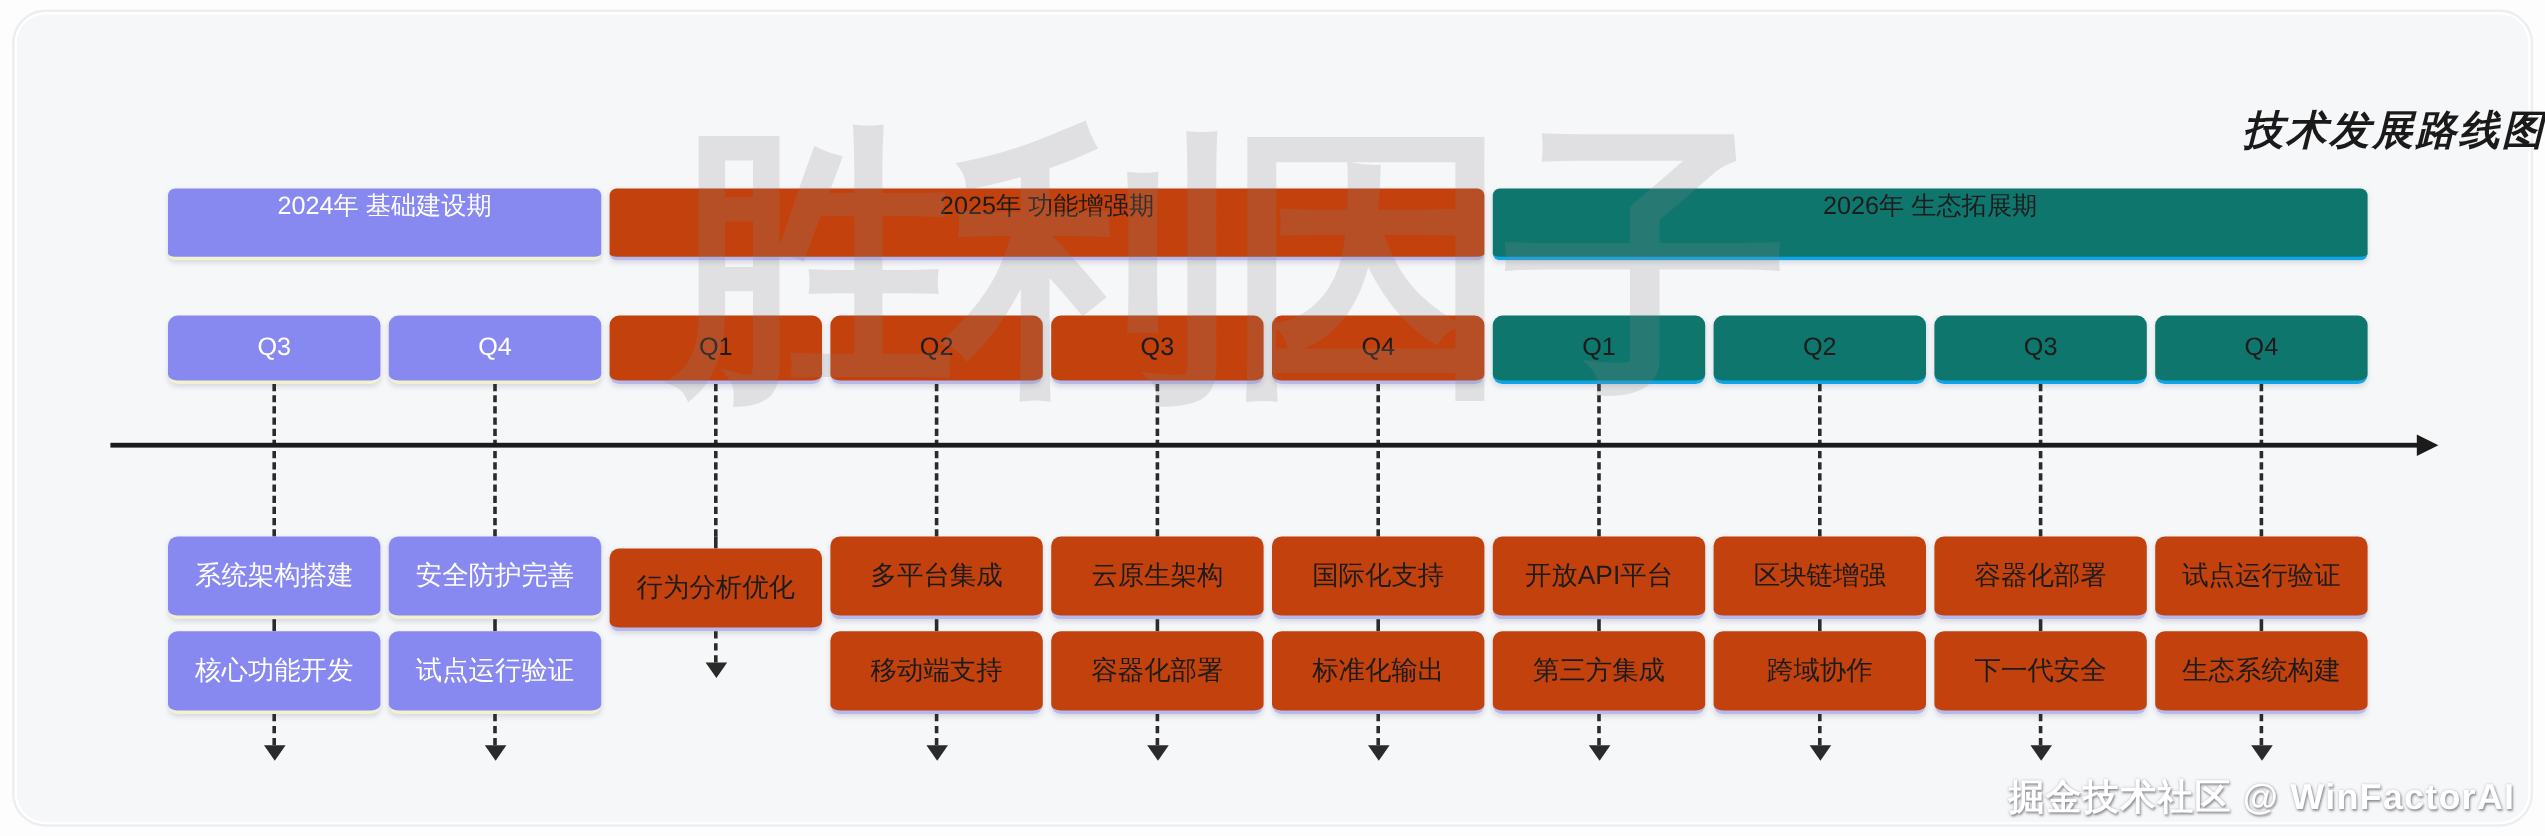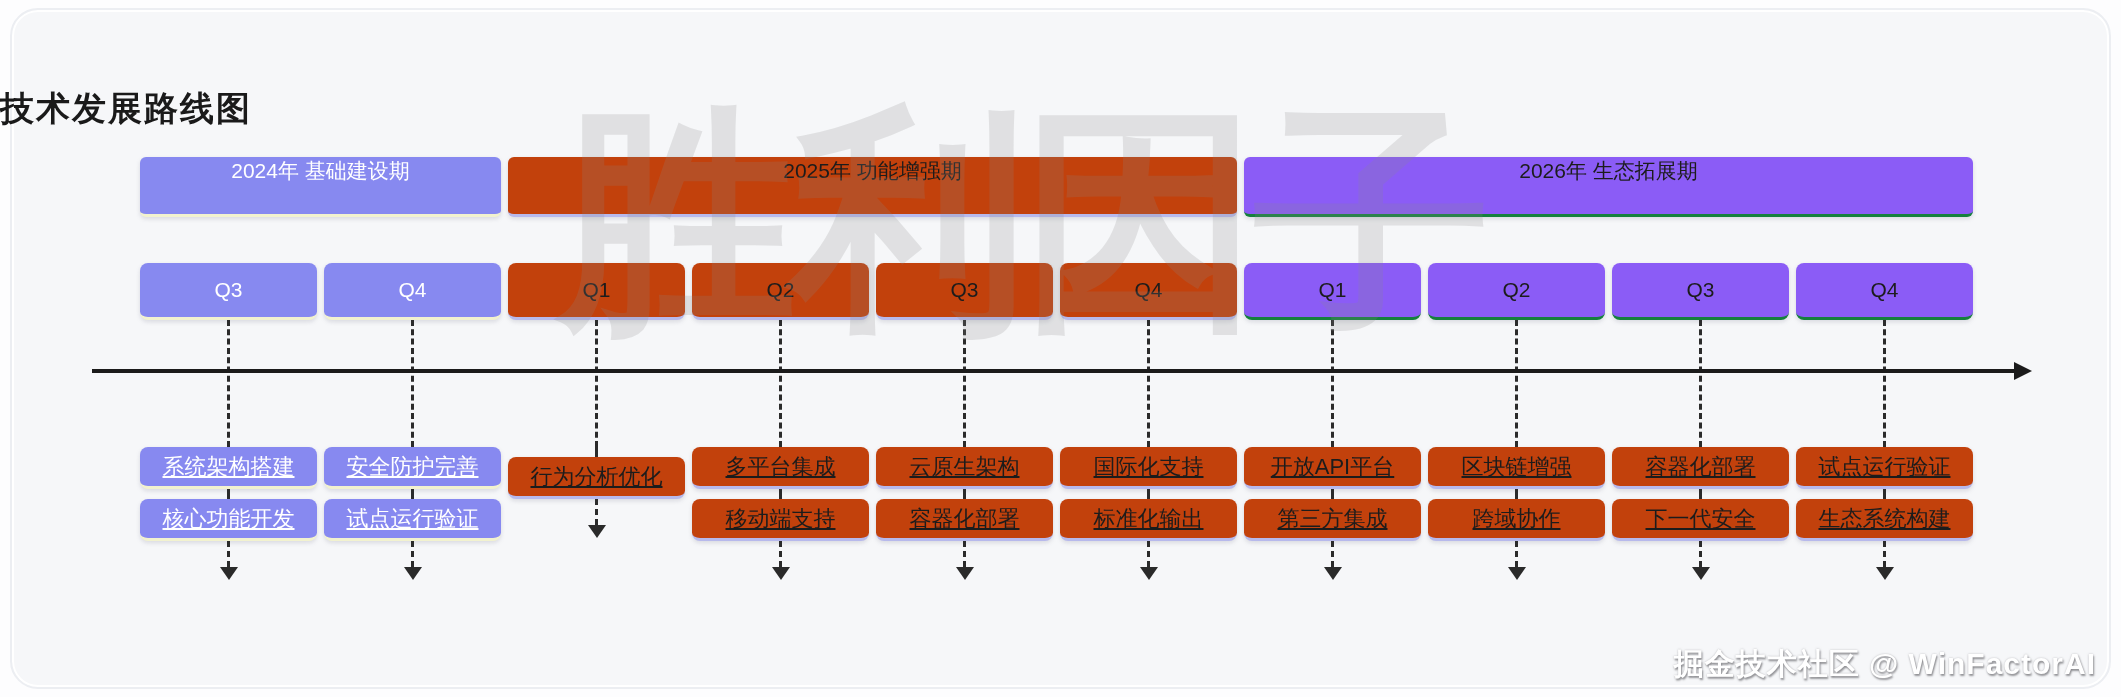--- a/index.html
+++ b/index.html
@@ -6,22 +6,22 @@
   .canvas {
     position:relative; width:2121px; height:697px; overflow:hidden;
     font-family:"Liberation Sans", sans-serif; background:#fdfdfe;
   }
   .card {
     position:absolute; left:10px; top:8px; right:10px; bottom:8px;
     background:#f6f7f9; border:2px solid #eceef2; border-radius:28px;
     box-shadow: inset 0 0 0 2px #ffffff;
   }
   .page-title {
-    position:absolute; left:0; right:0; top:86px; text-align:left;
-    font-size:34px; font-weight:bold; color:#1a1a1a; letter-spacing:2px; z-index:2;
+    position:absolute; left:0; right:0; top:86px; text-align:right;
+    font-size:34px; font-weight:bold; color:#1a1a1a; letter-spacing:2px; z-index:2;font-style:italic;
   }
   .watermark {
     position:absolute; left:558px; top:96px; z-index:3;
     font-size:238px; line-height:1.05; font-weight:700; letter-spacing:-6px;
     color:#8a8a8a; opacity:0.20; pointer-events:none; white-space:nowrap;
   }
   .periods {
     position:absolute; left:140px; top:157px; z-index:2;
     display:grid; grid-template-columns:361px 729px 729px; gap:7px;
   }
@@ -34,27 +34,27 @@
     position:absolute; left:140px; top:263px; z-index:2;
     display:grid; grid-template-columns:repeat(10, 177px); gap:7px;
   }
   .col { display:flex; flex-direction:column; align-items:stretch; }
   .q-box {
     height:57px; box-sizing:border-box; border-radius:8px;
     display:flex; align-items:center; justify-content:center;
     font-size:21px; box-shadow:0 2px 4px rgba(120,120,140,0.22);
   }
   .task {
-    height:42px; box-sizing:border-box; border-radius:8px;
+    height:69px; box-sizing:border-box; border-radius:8px;
     display:flex; align-items:center; justify-content:center;
-    font-size:22px; box-shadow:0 2px 4px rgba(120,120,140,0.22);text-decoration:underline;
+    font-size:22px; box-shadow:0 2px 4px rgba(120,120,140,0.22);
   }
   .theme-purple { background:#8789f0; color:#ffffff; border-bottom:3px solid #f2f2cf; }
   .theme-yellow { background:#c2410c; color:#1c1c1c; border-bottom:3px solid #b7b9ec; }
-  .theme-green  { background:#8b5cf6; color:#1c1c1c; border-bottom:3px solid #15803d; }
+  .theme-green  { background:#0f766e; color:#1c1c1c; border-bottom:3px solid #0ea5e9; }
   .dash { width:0; margin:0 auto; border-left:3px dashed #2b2b2b; }
   .dash-upper { height:127px; }
   .dash-gap   { height:10px; }
   .dash-lower { height:26px; }
   .arrow-head {
     width:0; height:0; margin:0 auto;
     border-left:9px solid transparent; border-right:9px solid transparent;
     border-top:13px solid #2a2a2a;
   }
   .timeline-line {

